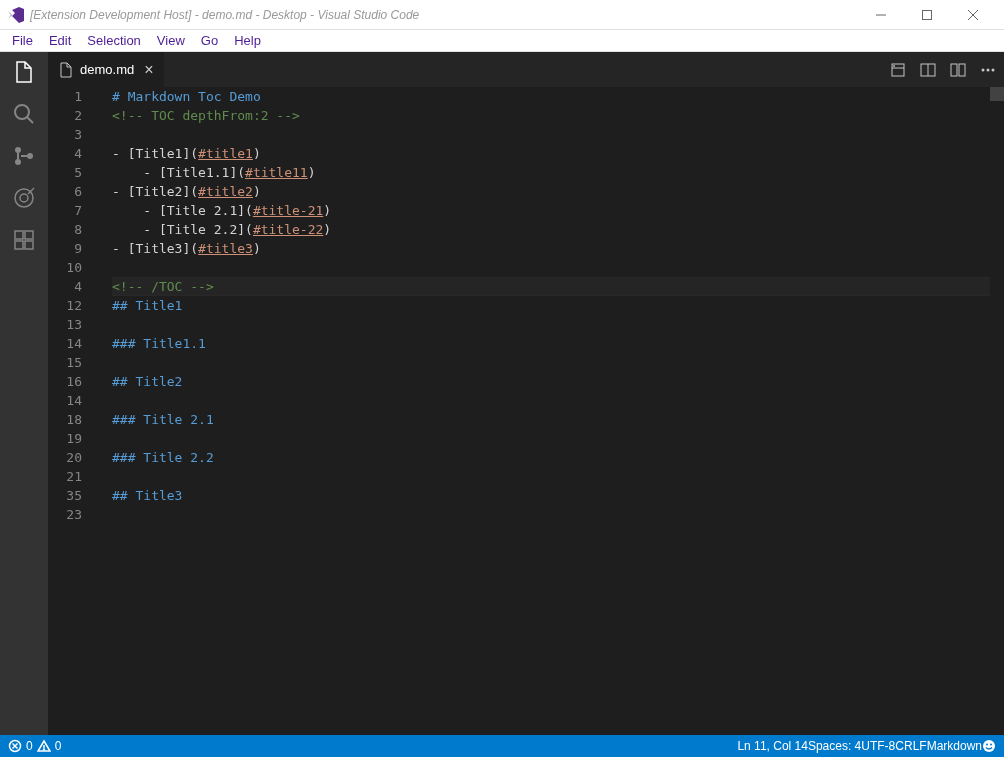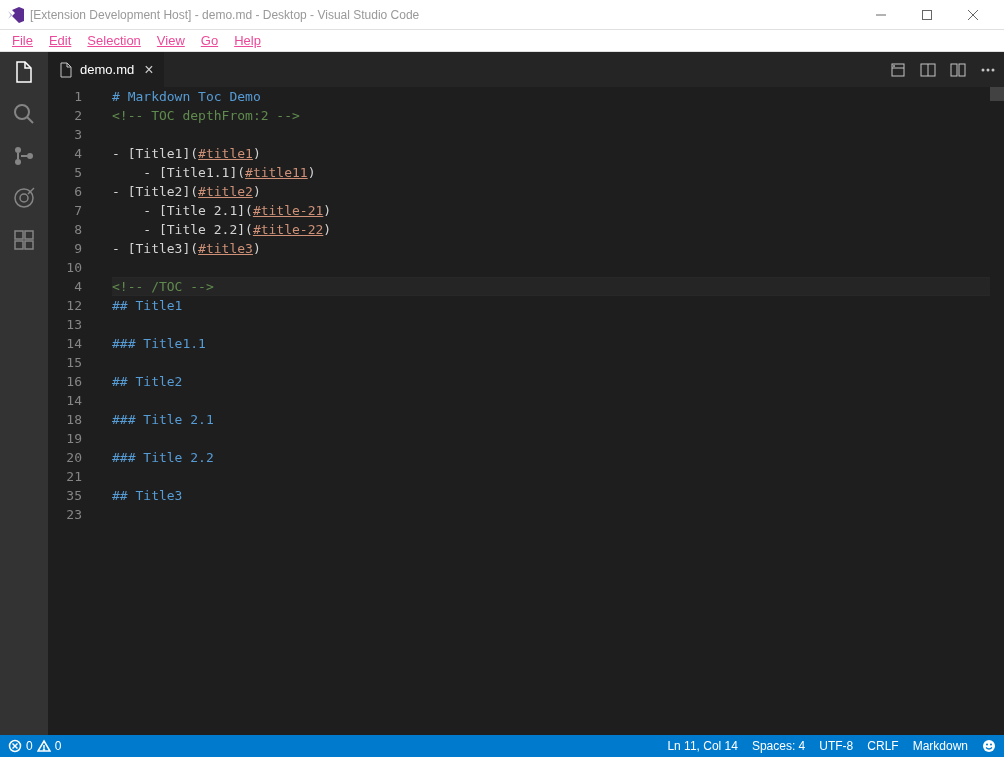--- a/index.html
+++ b/index.html
@@ -1,23 +1,23 @@
 <!DOCTYPE html>
 <html><head>
 <meta charset="utf-8">
 <style>
 * { margin: 0; padding: 0; box-sizing: border-box; }
 body { font-family: "Segoe UI", sans-serif; font-size: 13px; background: #1e1e1e; color: #cccccc; width: 1004px; height: 757px; overflow: hidden; display: flex; flex-direction: column; }
 .titlebar { background: #ffffff; height: 30px; display: flex; align-items: center; padding: 0 8px; border-bottom: 1px solid #e0e0e0; }
 .titlebar .vs-icon { width: 16px; height: 16px; margin-right: 6px; }
-.titlebar .title-text { color: #999; font-size: 12px; flex: 1; }
+.titlebar .title-text { color: #999; font-size: 12px; flex: 1; font-style: italic; }
 .titlebar .win-controls { display: flex; gap: 0; }
 .titlebar .win-btn { width: 46px; height: 30px; display: flex; align-items: center; justify-content: center; color: #666; }
 .menubar { background: #ffffff; height: 22px; display: flex; align-items: center; padding: 0 4px; border-bottom: 1px solid #e0e0e0; }
-.menu-item { padding: 2px 8px; color: #ec4899; font-size: 13px; text-decoration: underline; }
+.menu-item { padding: 2px 8px; color: #4c1d95; font-size: 13px; }
 .app-body { flex: 1; display: flex; background: #1e1e1e; overflow: hidden; }
 .activitybar { width: 48px; background: #333333; display: flex; flex-direction: column; align-items: center; padding-top: 6px; gap: 14px; }
 .activity-icon { width: 28px; height: 28px; color: #858585; display: flex; align-items: center; justify-content: center; }
 .activity-icon.active { color: #ffffff; }
 .editor-area { flex: 1; display: flex; flex-direction: column; background: #be185d; position: relative; }
 .tabs-row { height: 35px; background: #252526; display: flex; align-items: stretch; }
 .tab { background: #1e1e1e; padding: 0 10px; display: flex; align-items: center; gap: 6px; color: #ffffff; font-size: 13px; border-right: 1px solid #252526; }
 .tab .file-icon { width: 16px; height: 16px; }
 .tab .close-x { color: #cccccc; font-size: 16px; margin-left: 4px; }
 .editor-actions { margin-left: auto; display: flex; align-items: center; padding-right: 8px; gap: 14px; color: #c5c5c5; }
@@ -27,21 +27,21 @@
 .code { flex: 1; white-space: pre; padding-left: 12px; position: relative; }
 .line-hl { position: absolute; left: 0; right: 0; height: 19px; background: rgba(255,255,255,0.03); border-top: 1px solid #282828; border-bottom: 1px solid #282828; }
 .tok-heading { color: #569cd6; }
 .tok-link { color: #ce9178; text-decoration: underline; }
 .tok-comment { color: #608b4e; }
 .tok-text { color: #d4d4d4; }
 .minimap { width: 14px; background: #1e1e1e; border-left: 1px solid #1e1e1e; }
 .scrollbar-v { position: absolute; right: 0; top: 35px; width: 14px; height: 14px; background: rgba(121,121,121,.4); }
 .statusbar { height: 22px; background: #007acc; display: flex; align-items: center; color: #ffffff; font-size: 12px; padding: 0 8px; }
 .status-left { display: flex; align-items: center; gap: 4px; }
-.status-right { margin-left: auto; display: flex; align-items: center; gap: 14px; }
+.status-right { margin-left: auto; display: flex; align-items: center; gap: 0; }
 .status-item { display: flex; align-items: center; gap: 4px; }
 svg { display: block; }
 </style>
 </head>
 <body>
 
 <div class="titlebar">
   <span class="vs-icon">
     <svg viewBox="0 0 16 16" width="16" height="16">
         <path fill="#5c2d91" d="M11 0l5 2v12l-5 2-7-7 3-3-3-3 7-3z"></path>

